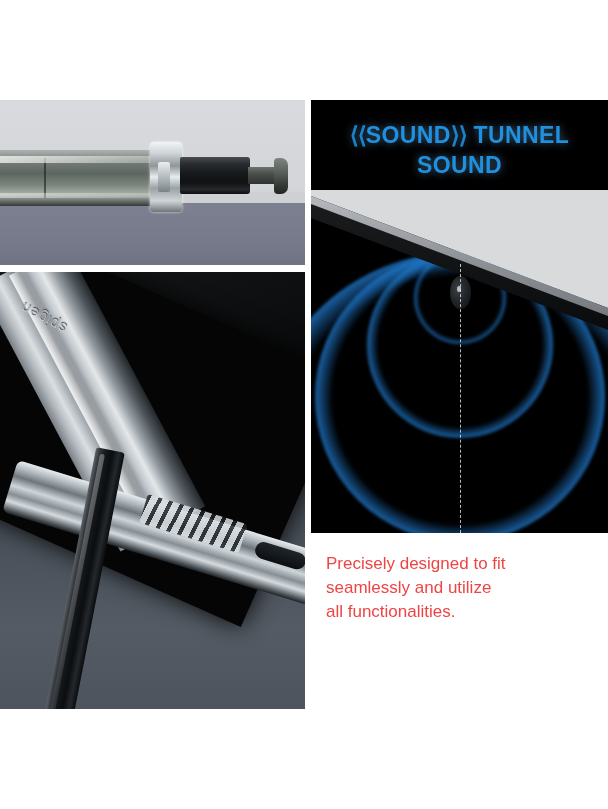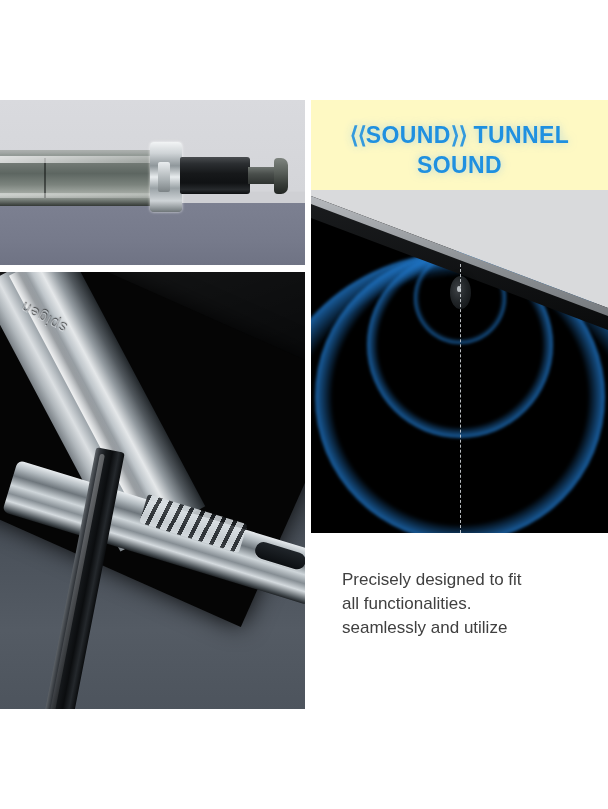--- a/index.html
+++ b/index.html
@@ -281,21 +281,21 @@
   }
 
   
   .right-col {
     position: absolute;
     left: 311px;
     top: 100px;
     width: 297px;
     height: 433px;
     overflow: hidden;
-    background: #fef9c3;
+    background: #000000;
   }
   .rc-headline {
     position: absolute;
     left: 0;
     top: 20px;
     width: 100%;
     text-align: center;
     color: #1f90e0;
     font-size: 23px;
     font-weight: 700;
@@ -402,25 +402,25 @@
   }
   .caption-title {
     color: #1b1b1b;
     font-size: 27px;
     font-weight: 700;
     letter-spacing: -.4px;
     line-height: 1.15;
     margin: 0 0 10px 0;
   }
   .caption-body {
-    color: #404040;
+    color: #ef4444;
     font-size: 17px;
     font-weight: 400;
     line-height: 1.42;
-    margin: 16px;
+    margin: 0;
   }
   .caption-body span { display: block; }
 </style>
 </head>
 <body>
 
 <div id="page">
 
   <div class="left-col">
 
@@ -470,18 +470,18 @@
 
       <div class="rc-speaker"></div>
       <div class="rc-speaker-dot"></div>
       <div class="rc-dash"></div>
     </div>
   </div>
 
   <div class="caption">
     <p class="caption-body">
       <span>Precisely designed to fit</span>
+      <span>seamlessly and utilize</span>
       <span>all functionalities.</span>
-      <span>seamlessly and utilize</span>
     </p>
   </div>
 
 </div>
 
 </body></html>

